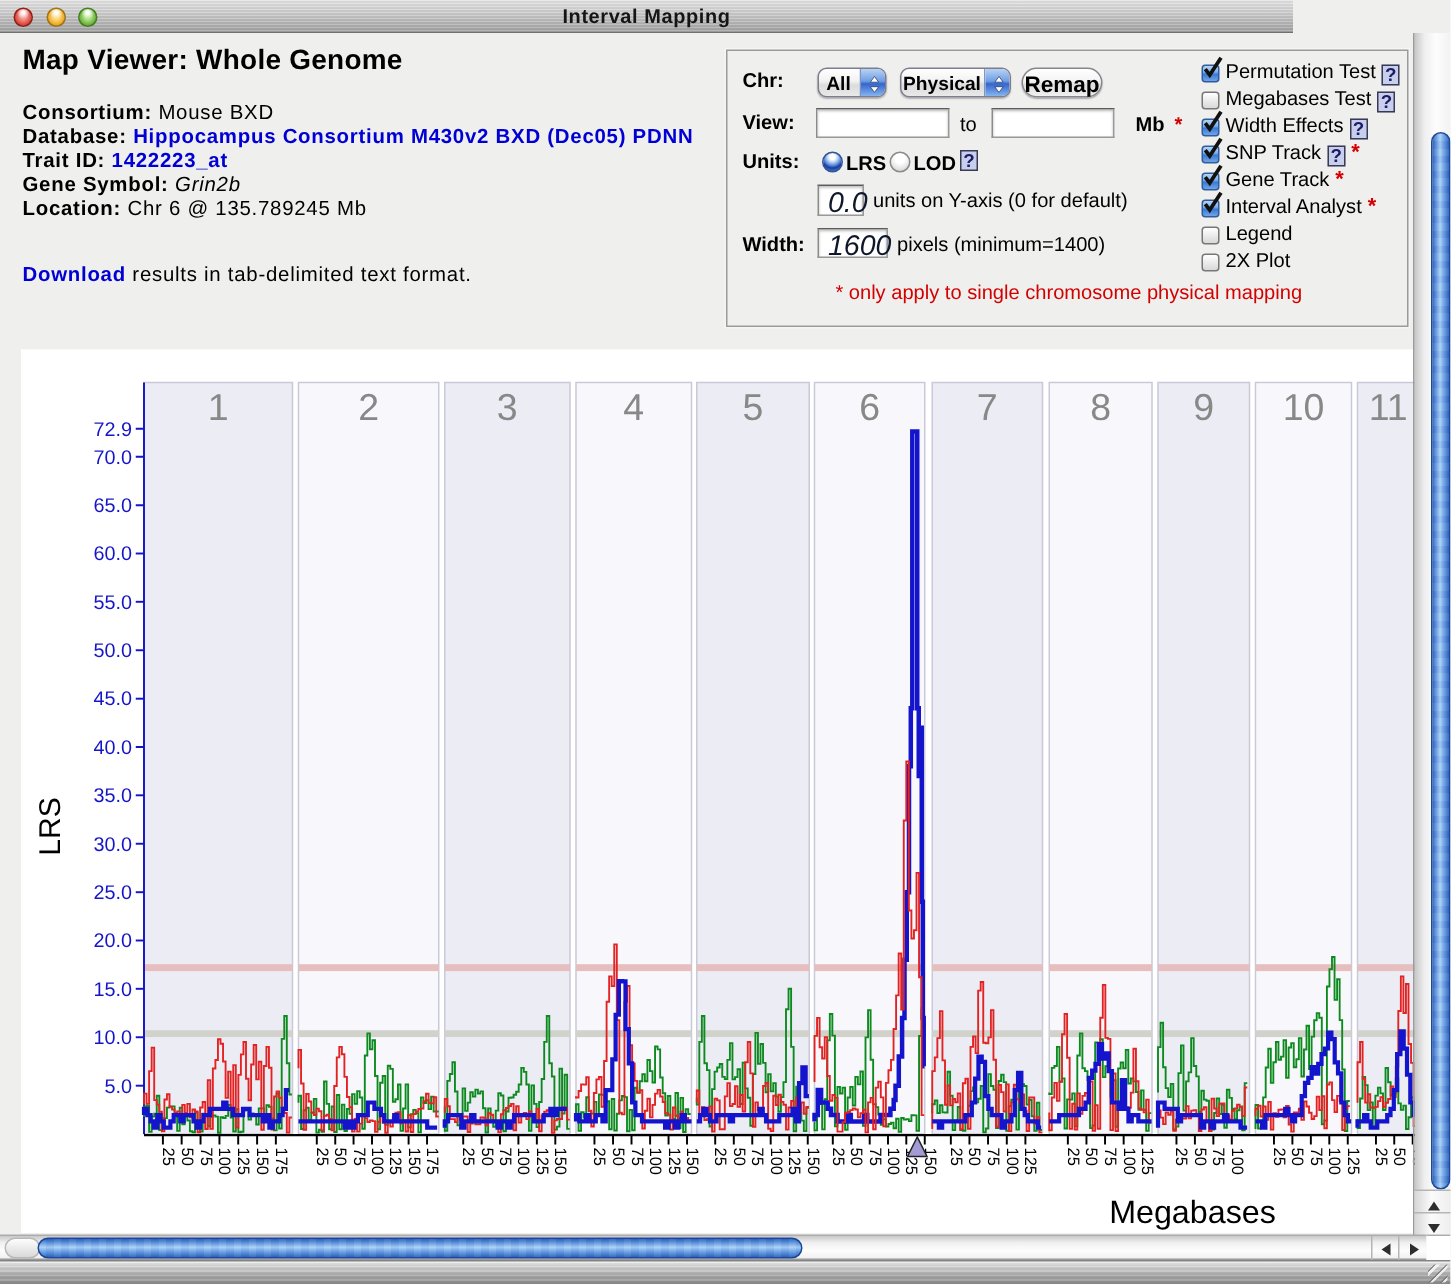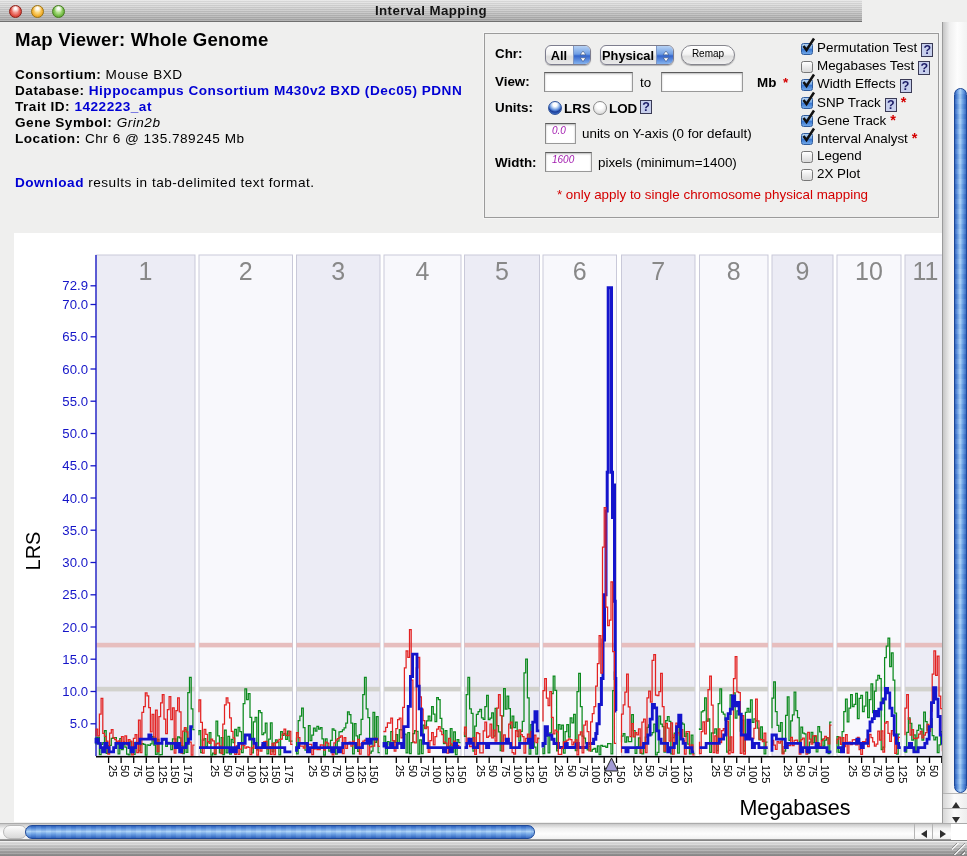--- a/index.html
+++ b/index.html
@@ -34,24 +34,24 @@
 .red { color:#d40000; }
 .popup { position:absolute; height:20px; border:1px solid #7d7d8e; border-radius:6px;
   background:linear-gradient(180deg,#ffffff 0%,#f2f2f2 45%,#dcdcdc 60%,#e9e9e9 100%);
   box-shadow:0 1px 1px rgba(0,0,0,.25); font-size:13px; }
 .popup .pt { position:absolute; left:0; right:18px; top:2px; text-align:center; font-weight:bold; font-size:12.8px; color:#000; }
 .popup .parr { position:absolute; right:0; top:0; bottom:0; width:17px; border-left:1px solid #7d96c4; border-radius:0 5px 5px 0;
   background:linear-gradient(180deg,#b7d2f4 0%,#6f9ee4 45%,#3465cc 55%,#85b4ef 100%); }
 .popup .parr svg { position:absolute; left:2.5px; top:2.5px; }
 .aquabtn { position:absolute; height:20px; border:1px solid #86868e; border-radius:10px;
   background:linear-gradient(180deg,#ffffff 0%,#f4f4f4 45%,#dedede 58%,#f0f0f0 100%);
-  box-shadow:0 1px 1px rgba(0,0,0,.3); text-align:center; font-size:10px; font-weight:normal; padding-top:2px; }
+  box-shadow:0 1px 1px rgba(0,0,0,.3); text-align:center; font-size:15px; font-weight:bold; padding-top:2px; }
 .ti { position:absolute; background:#fff; border:1px solid #999; border-top-color:#5c5c5c; border-left-color:#8a8a8a;
   box-shadow: inset 0 1px 2px rgba(0,0,0,.28); font-size:14px; }
-.ti.num { font-style:italic; font-size:10px; padding:1px 0 0 6px; color:#a21caf; }
+.ti.num { font-style:italic; font-size:19px; padding:1px 0 0 6px; color:#0f172a; }
 .radio { position:absolute; width:14px; height:14px; border-radius:50%; }
 .radio.on  { background:radial-gradient(circle at 50% 22%, #ffffff 0 16%, #c3d9f4 30%, #5585d9 52%, #1a3c96 66%, #3968c4 82%, #a3c6f0 100%); border:1px solid #31549a; }
 .radio.off { background:radial-gradient(circle at 50% 30%, #ffffff 0 30%, #e9e9e9 60%, #c9c9c9 100%); border:1px solid #8a8a8a; }
 .qm { display:inline-block; width:12px; height:14px; background:#c7cfec; border:1px solid #3a3a55;
   color:#1b1b66; font-weight:bold; font-size:12.5px; text-align:center; line-height:13.5px; vertical-align:-2px; }
 
 #cbcol { position:absolute; left:800px; top:40px; font-size:13.4px; }
 .cbrow { position:relative; height:18px; margin-bottom:0; white-space:nowrap; }
 .cb { position:absolute; left:1px; top:3px; width:12px; height:12px; border-radius:2.5px; border:1px solid #777; }
 .cb.off { background:linear-gradient(180deg,#ffffff,#dcdcdc 90%); }

